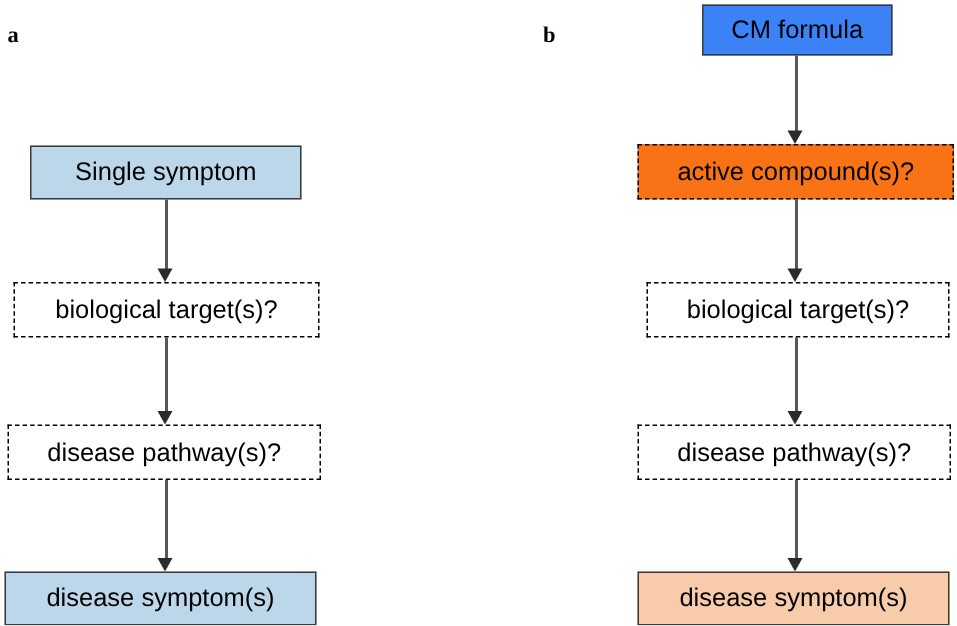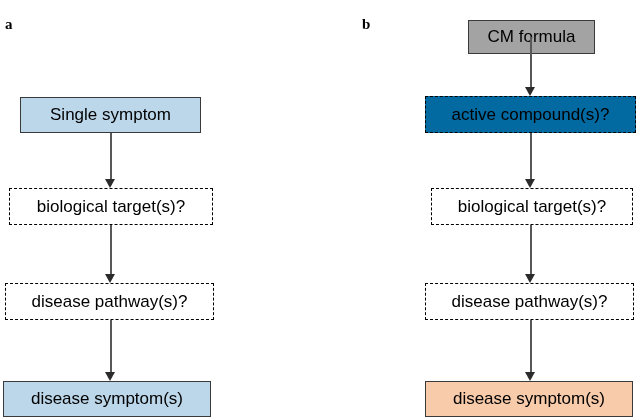--- a/index.html
+++ b/index.html
@@ -95,28 +95,28 @@
 
   <div class="connector" style="left: 110px; top: 320px; height: 61px;">
       <span class="shaft" style="height: 53px;"></span>
       <span class="head" style="top: 52px;"></span>
     </div>
 
   <div class="node solid fill-blue" style="left: 3px; top: 381px; width: 208px; height: 36px; background: rgb(189, 215, 234);">disease symptom(s)</div>
 
   <div class="panel-label" id="panel-label-b">b</div>
 
-  <div class="node solid fill-peach" style="left: 468px; top: 20px; width: 127px; height: 34px; background: #a3a3a3;">CM formula</div>
+  <div class="node solid fill-peach" style="left: 468px; top: 3px; width: 127px; height: 34px; background: #3b82f6;">CM formula</div>
 
   <div class="connector" style="left: 530px; top: 37px; height: 59px;">
       <span class="shaft" style="height: 51px;"></span>
       <span class="head" style="top: 50px;"></span>
     </div>
 
-  <div class="node dashed" style="left: 425px; top: 96px; width: 211px; height: 37px; background: #0369a1;">active compound(s)?</div>
+  <div class="node dashed" style="left: 425px; top: 96px; width: 211px; height: 37px; background: #f97316;">active compound(s)?</div>
 
   <div class="connector" style="left: 530px; top: 133px; height: 55px;">
       <span class="shaft" style="height: 47px;"></span>
       <span class="head" style="top: 46px;"></span>
     </div>
 
   <div class="node dashed" style="left: 431px; top: 188px; width: 202px; height: 37px; background: rgb(255, 255, 255);">biological target(s)?</div>
 
   <div class="connector" style="left: 530px; top: 225px; height: 58px;">
       <span class="shaft" style="height: 50px;"></span>

